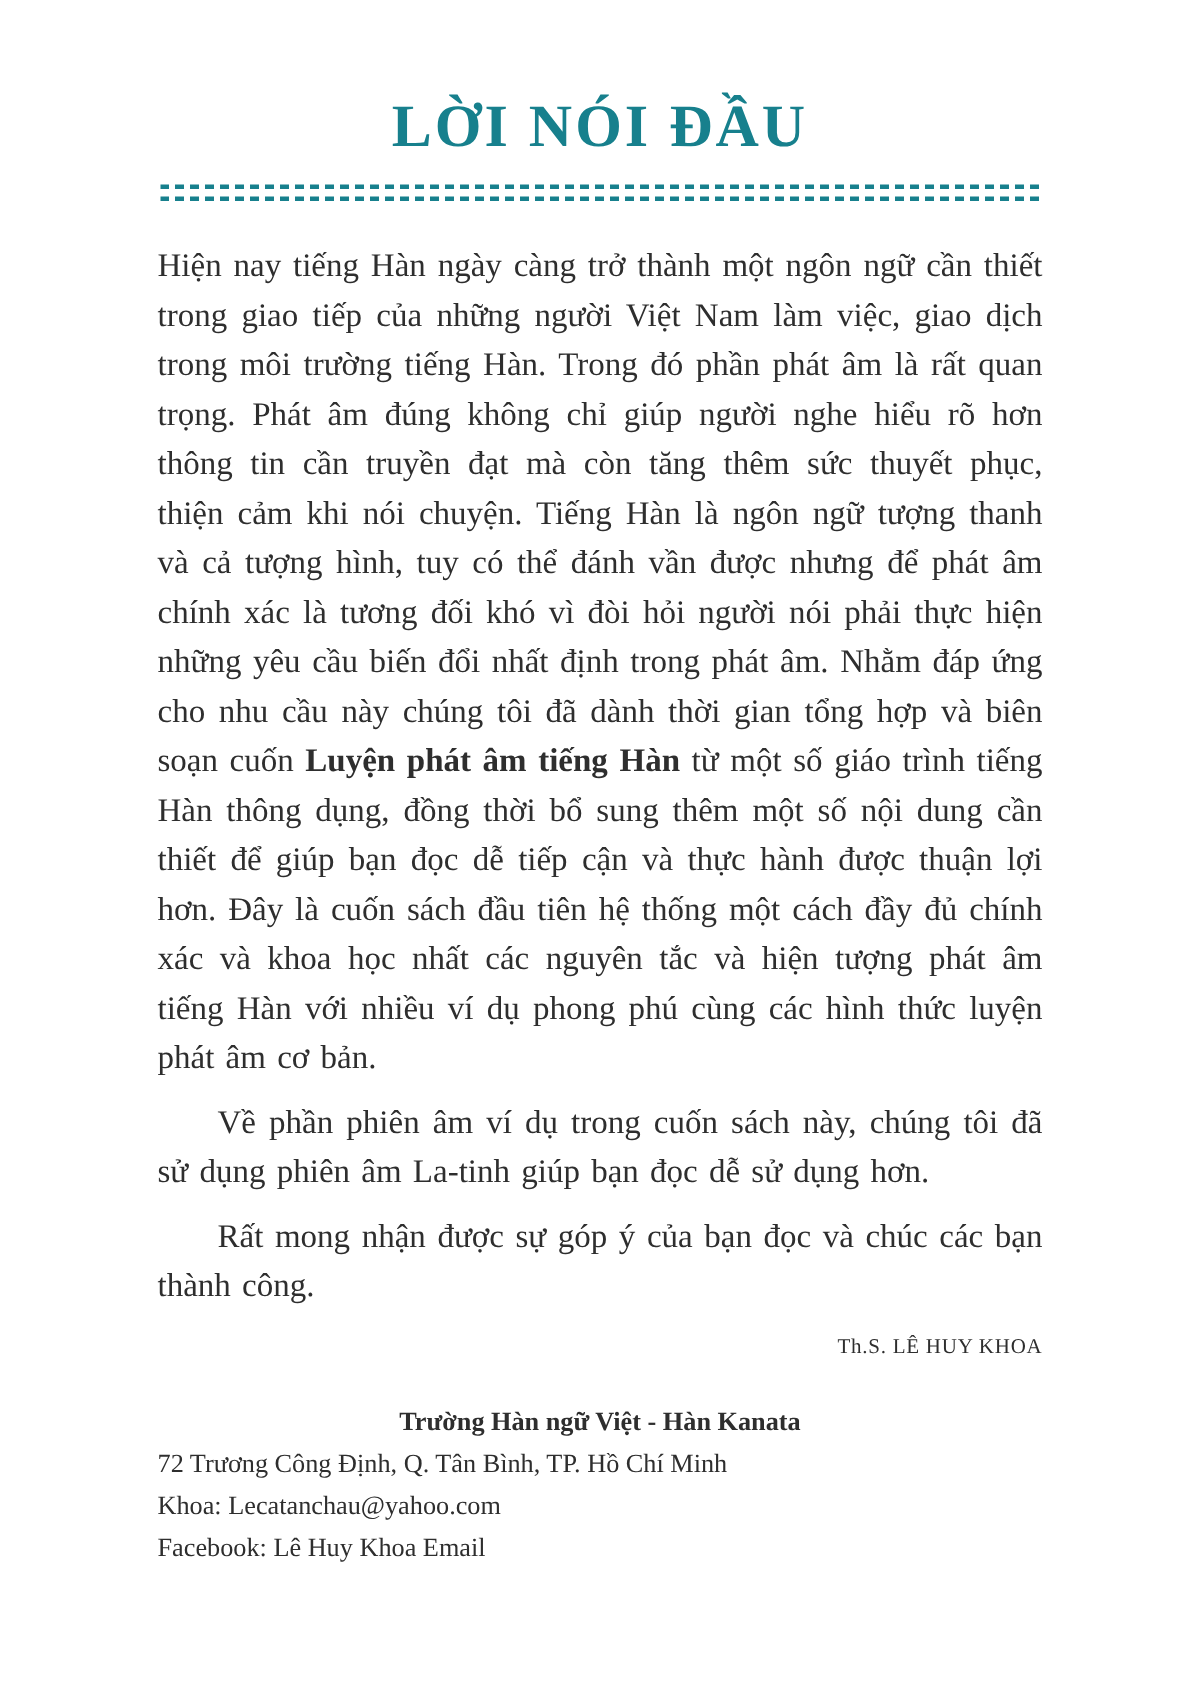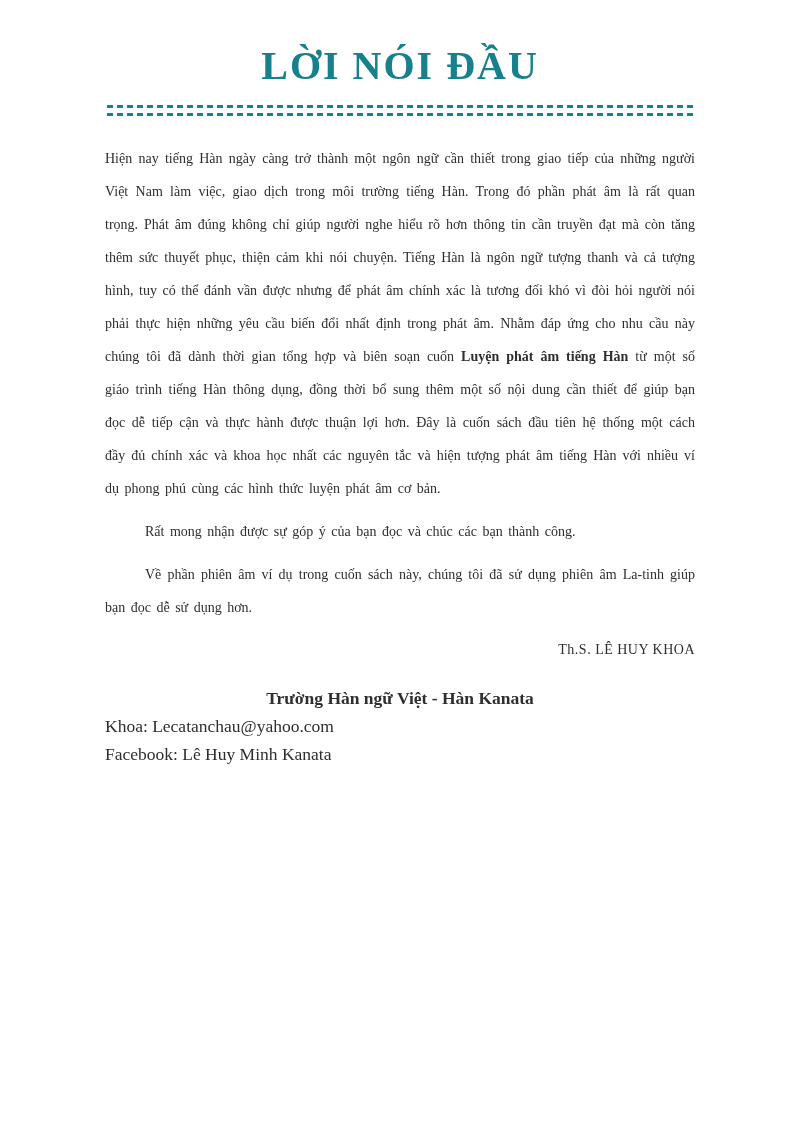--- a/index.html
+++ b/index.html
@@ -6,21 +6,21 @@
     margin: 0;
     padding: 0;
     background: #ffffff;
   }
   .page {
     position: relative;
     width: 800px;
     height: 1132px;
     background: #ffffff;
     box-sizing: border-box;
-    padding: 42px 105px 0 105px;
+    padding: 60px 105px 0 105px;
     font-family: "Liberation Serif", "DejaVu Serif", serif;
     color: #2e2e2e;
     overflow: hidden;
   }
   .page-title {
     text-align: center;
     font-size: 40px;
     font-weight: bold;
     letter-spacing: 2px;
     color: var(--accent, #17808d);
@@ -37,21 +37,21 @@
       var(--accent, #17808d) 0px,
       var(--accent, #17808d) 6px,
       transparent 6px,
       transparent 10px
     );
   }
   .dash-line + .dash-line {
     margin-top: 5px;
   }
   .body-text {
-    font-size: 14px;
+    font-size: 22px;
     line-height: 33px;
     text-align: justify;
     word-spacing: 2px;
   }
   .body-text p {
     margin: 0 0 10px 0;
   }
   .body-text p.indented {
     text-indent: 40px;
   }
@@ -83,26 +83,27 @@
   <h1 class="page-title">LỜI NÓI ĐẦU</h1>
 
   <div class="separator">
     <div class="dash-line"></div>
     <div class="dash-line"></div>
   </div>
 
   <div class="body-text">
     <p><span>Hiện nay tiếng Hàn ngày càng trở thành một ngôn ngữ cần thiết trong giao tiếp của những người Việt Nam làm việc, giao dịch trong môi trường tiếng Hàn. Trong đó phần phát âm là rất quan trọng. Phát âm đúng không chỉ giúp người nghe hiểu rõ hơn thông tin cần truyền đạt mà còn tăng thêm sức thuyết phục, thiện cảm khi nói chuyện. Tiếng Hàn là ngôn ngữ tượng thanh và cả tượng hình, tuy có thể đánh vần được nhưng để phát âm chính xác là tương đối khó vì đòi hỏi người nói phải thực hiện những yêu cầu biến đổi nhất định trong phát âm. Nhằm đáp ứng cho nhu cầu này chúng tôi đã dành thời gian tổng hợp và biên soạn cuốn </span><span class="book-title-bold">Luyện phát âm tiếng Hàn</span><span> từ một số giáo trình tiếng Hàn thông dụng, đồng thời bổ sung thêm một số nội dung cần thiết để giúp bạn đọc dễ tiếp cận và thực hành được thuận lợi hơn. Đây là cuốn sách đầu tiên hệ thống một cách đầy đủ chính xác và khoa học nhất các nguyên tắc và hiện tượng phát âm tiếng Hàn với nhiều ví dụ phong phú cùng các hình thức luyện phát âm cơ bản.</span></p>
 
+    <p class="indented">Về phần phiên âm ví dụ trong cuốn sách này, chúng tôi đã sử dụng phiên âm La-tinh giúp bạn đọc dễ sử dụng hơn.</p>
+
     <p class="indented">Rất mong nhận được sự góp ý của bạn đọc và chúc các bạn thành công.</p>
-
-    <p class="indented">Về phần phiên âm ví dụ trong cuốn sách này, chúng tôi đã sử dụng phiên âm La-tinh giúp bạn đọc dễ sử dụng hơn.</p>
   </div>
 
   <div class="signature">Th.S. LÊ HUY KHOA</div>
 
   <div class="footer-block">
     <div class="bold-line">Trường Hàn ngữ Việt - Hàn Kanata</div>
+    <div>72 Trương Công Định, Q. Tân Bình, TP. Hồ Chí Minh</div>
     <div>Khoa: Lecatanchau@yahoo.com</div>
-    <div>Facebook: Lê Huy Minh Kanata</div>
+    <div>Facebook: Lê Huy Khoa Email</div>
   </div>
 
 </div>
 
 </body></html>

